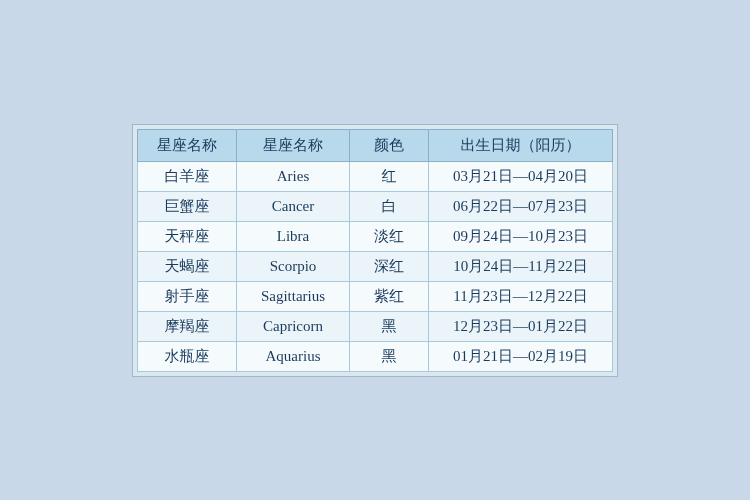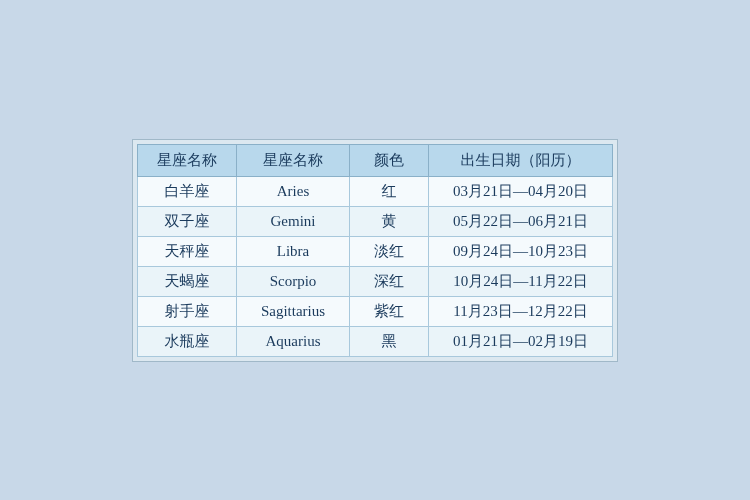--- a/index.html
+++ b/index.html
@@ -67,44 +67,50 @@
       </tr>
     </thead>
     <tbody id="table-body">
     <tr>
           <td>白羊座</td>
           <td>Aries</td>
           <td>红</td>
           <td>03月21日—04月20日</td>
         </tr>
         <tr>
-          <td>双子座</td>
-          <td>Gemini</td>
-          <td>黄</td>
-          <td>05月22日—06月21日</td>
+          <td>巨蟹座</td>
+          <td>Cancer</td>
+          <td>白</td>
+          <td>06月22日—07月23日</td>
         </tr>
         <tr>
           <td>天秤座</td>
           <td>Libra</td>
           <td>淡红</td>
           <td>09月24日—10月23日</td>
         </tr>
         <tr>
           <td>天蝎座</td>
           <td>Scorpio</td>
           <td>深红</td>
           <td>10月24日—11月22日</td>
         </tr>
         <tr>
           <td>射手座</td>
           <td>Sagittarius</td>
           <td>紫红</td>
           <td>11月23日—12月22日</td>
         </tr>
         <tr>
+          <td>摩羯座</td>
+          <td>Capricorn</td>
+          <td>黑</td>
+          <td>12月23日—01月22日</td>
+        </tr>
+        <tr>
           <td>水瓶座</td>
           <td>Aquarius</td>
           <td>黑</td>
           <td>01月21日—02月19日</td>
         </tr>
       </tbody>
   </table>
 </div>
 
 </body></html>

